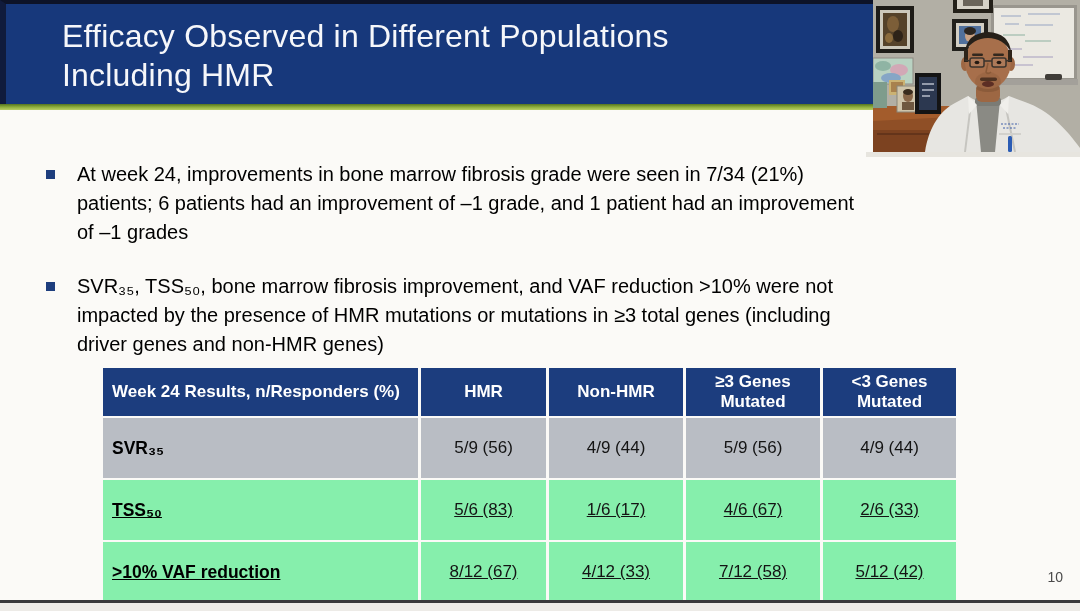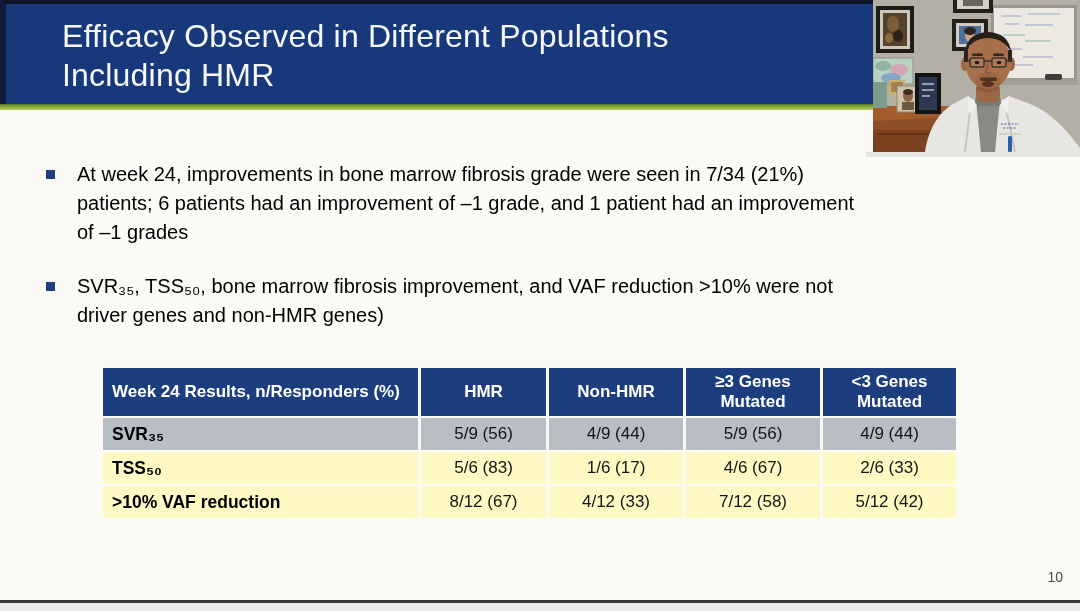--- a/index.html
+++ b/index.html
@@ -33,27 +33,27 @@
   .results{
     position:absolute;left:100px;top:366px;width:856px;
     border-collapse:collapse;table-layout:fixed;
   }
   .results th{
     background:#1c3d7e;color:#ffffff;font-size:17px;font-weight:bold;height:44px;
     text-align:center;line-height:1.18;padding:2px 4px;vertical-align:middle;
   }
   .results th.first{text-align:left;padding-left:9px;}
   .results td{
-    height:30px;font-size:17px;color:#141414;text-align:center;padding:1px 4px;
+    height:30px;font-size:17px;color:#141414;text-align:center;padding:15px 4px;
     vertical-align:middle;
   }
   .results td.label{text-align:left;font-weight:bold;padding-left:9px;font-size:17.5px;color:#000;}
   .results th,.results td{border:solid #fbfaf7;border-width:2px 3px;}
   tr.r-dark td{background:#b9bdc4;}
-  tr.r-light td{background:#fef9c3;}
+  tr.r-light td{background:#86efac;text-decoration:underline;}
   
   .page-number{position:absolute;right:17px;top:569px;font-size:14px;color:#4a4a4a;margin-left:36px;}
   .bottom-line{position:absolute;left:0;top:600px;width:1080px;height:3px;background:#39393b;}
   .bottom-under{position:absolute;left:0;top:603px;width:1080px;height:8px;background:#edebe7;}
 </style>
 </head>
 <body>
 
 <div class="frame">
 
@@ -70,20 +70,21 @@
       <div>
         <div class="bline">At week 24, improvements in bone marrow fibrosis grade were seen in 7/34 (21%)</div>
         <div class="bline">patients; 6 patients had an improvement of –1 grade, and 1 patient had an improvement</div>
         <div class="bline">of –1 grades</div>
       </div>
     </div>
     <div class="bullet">
       <span class="sq"></span>
       <div>
         <div class="bline">SVR₃₅, TSS₅₀, bone marrow fibrosis improvement, and VAF reduction &gt;10% were not</div>
+        <div class="bline">impacted by the presence of HMR mutations or mutations in ≥3 total genes (including</div>
         <div class="bline">driver genes and non-HMR genes)</div>
       </div>
     </div>
   </div>
 
   <table class="results">
     <colgroup>
       <col style="width:318px">
         <col style="width:128px">
         <col style="width:137px">

